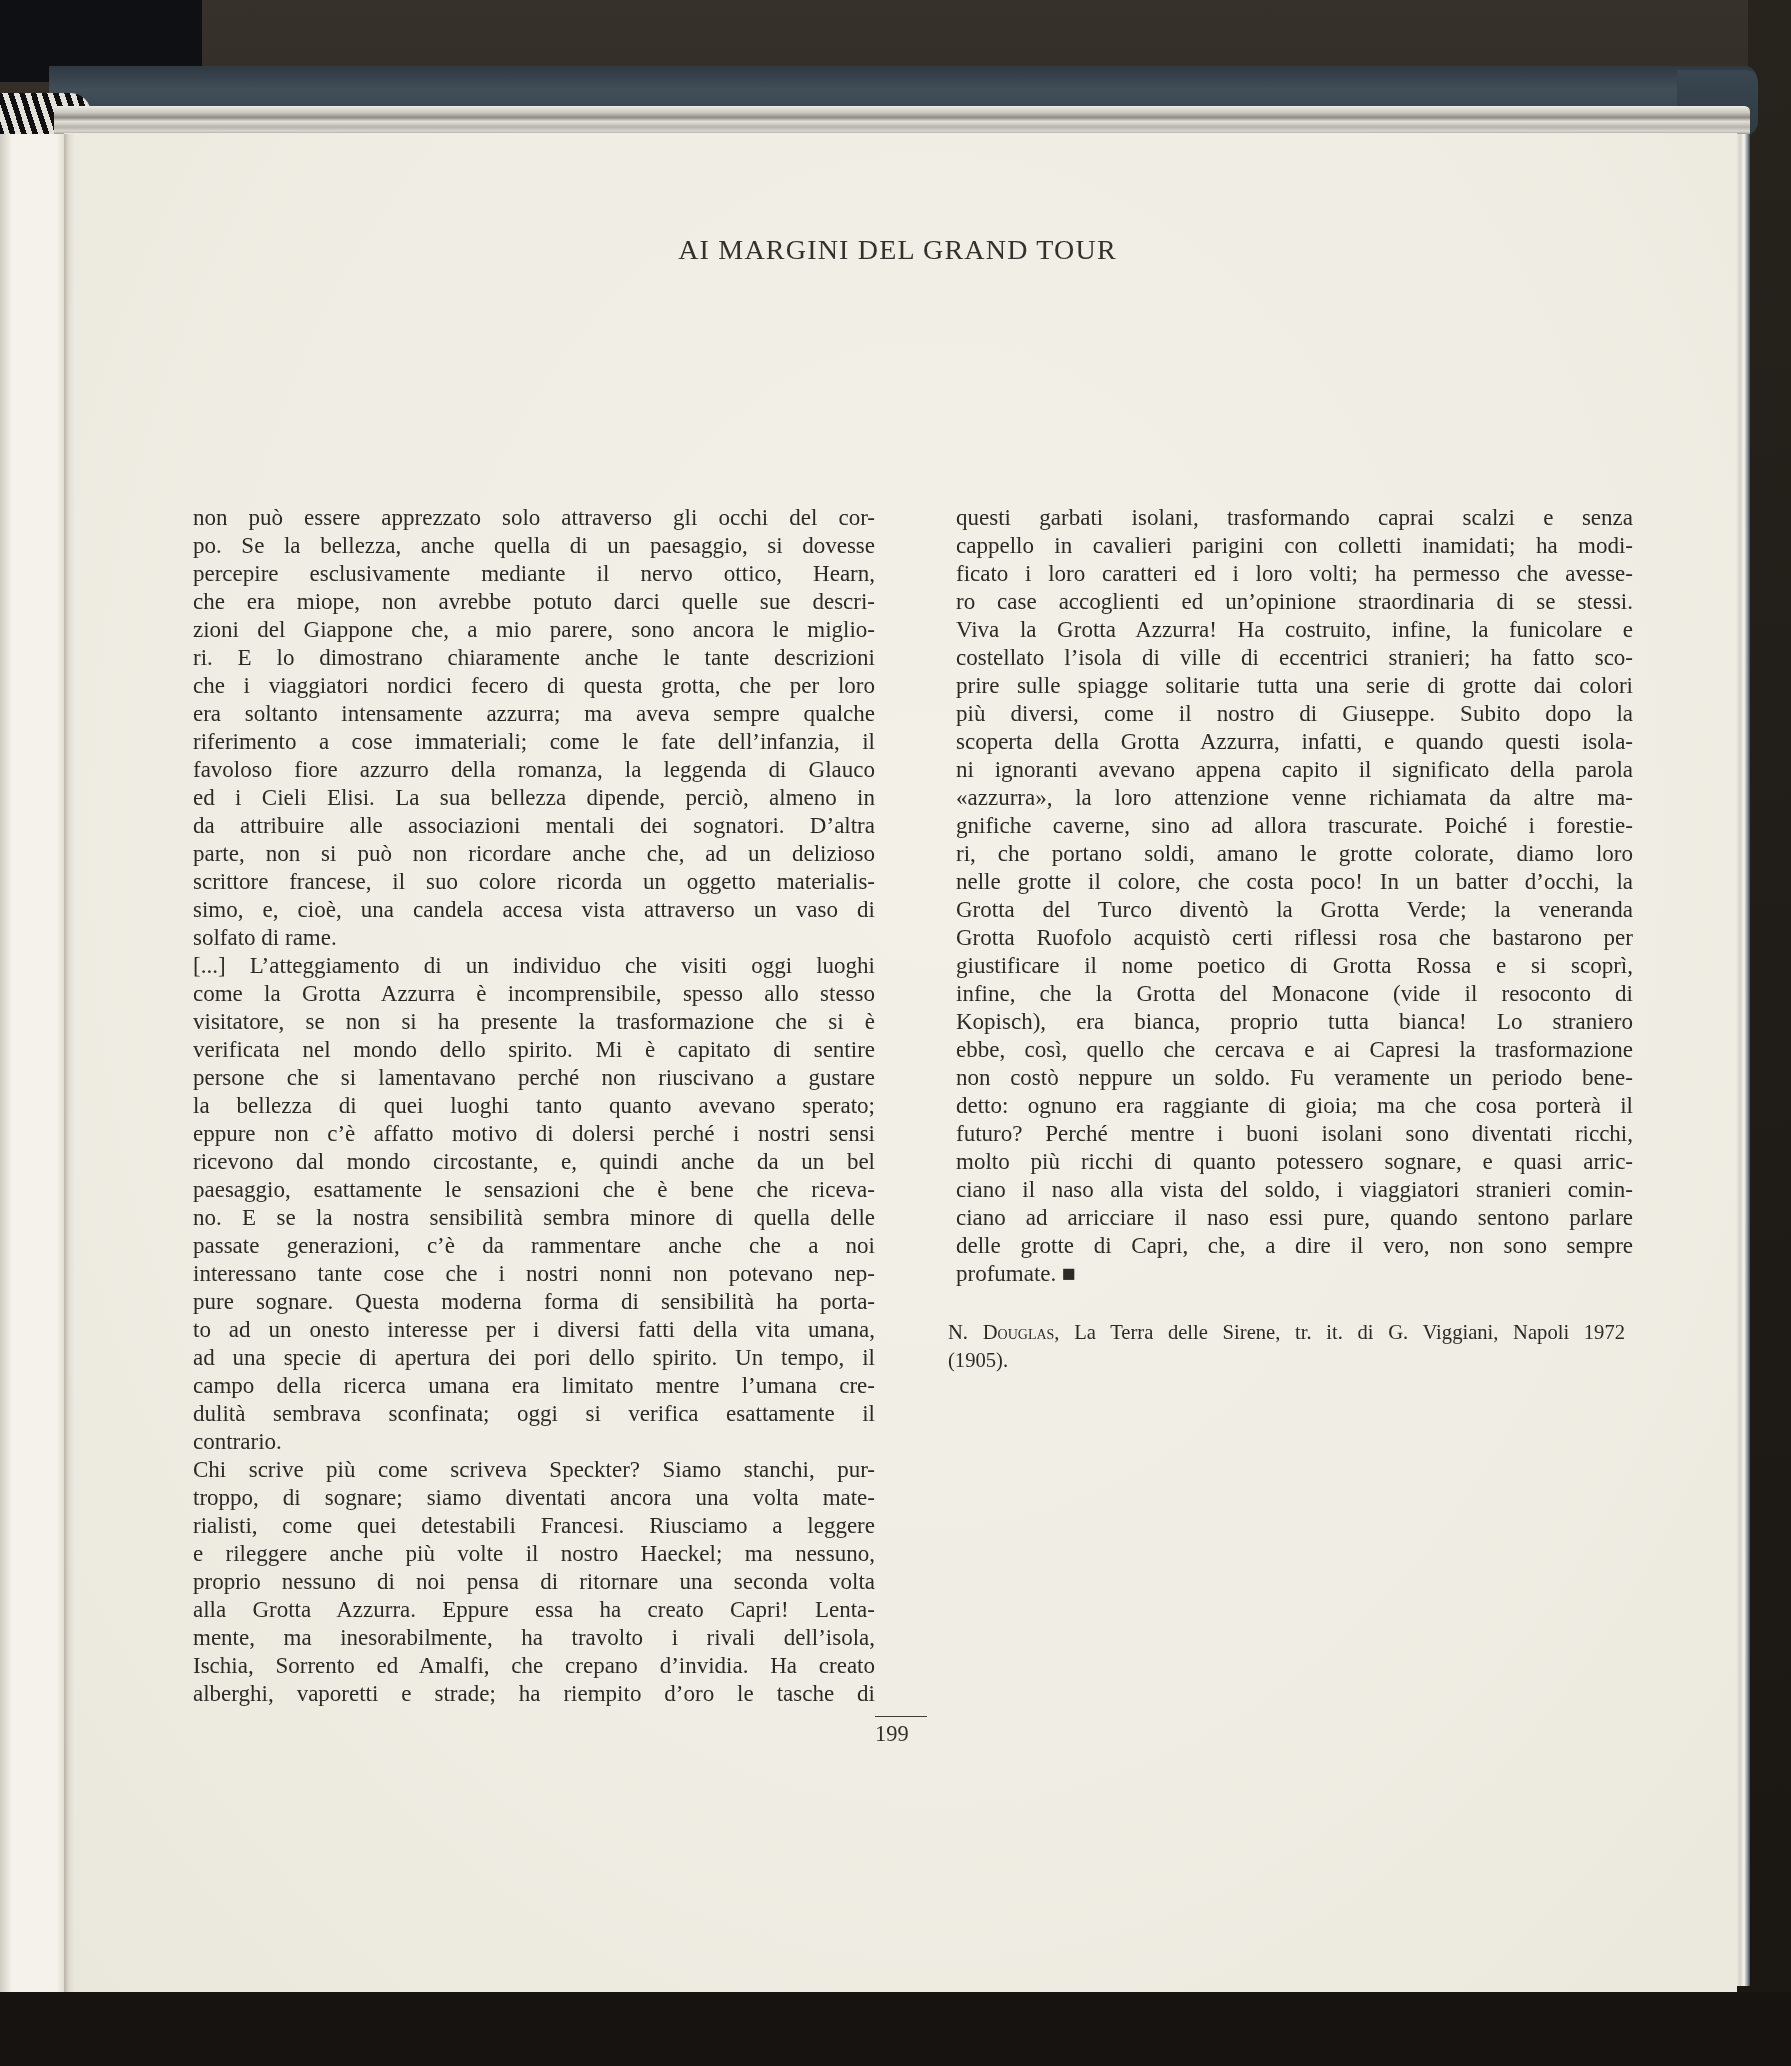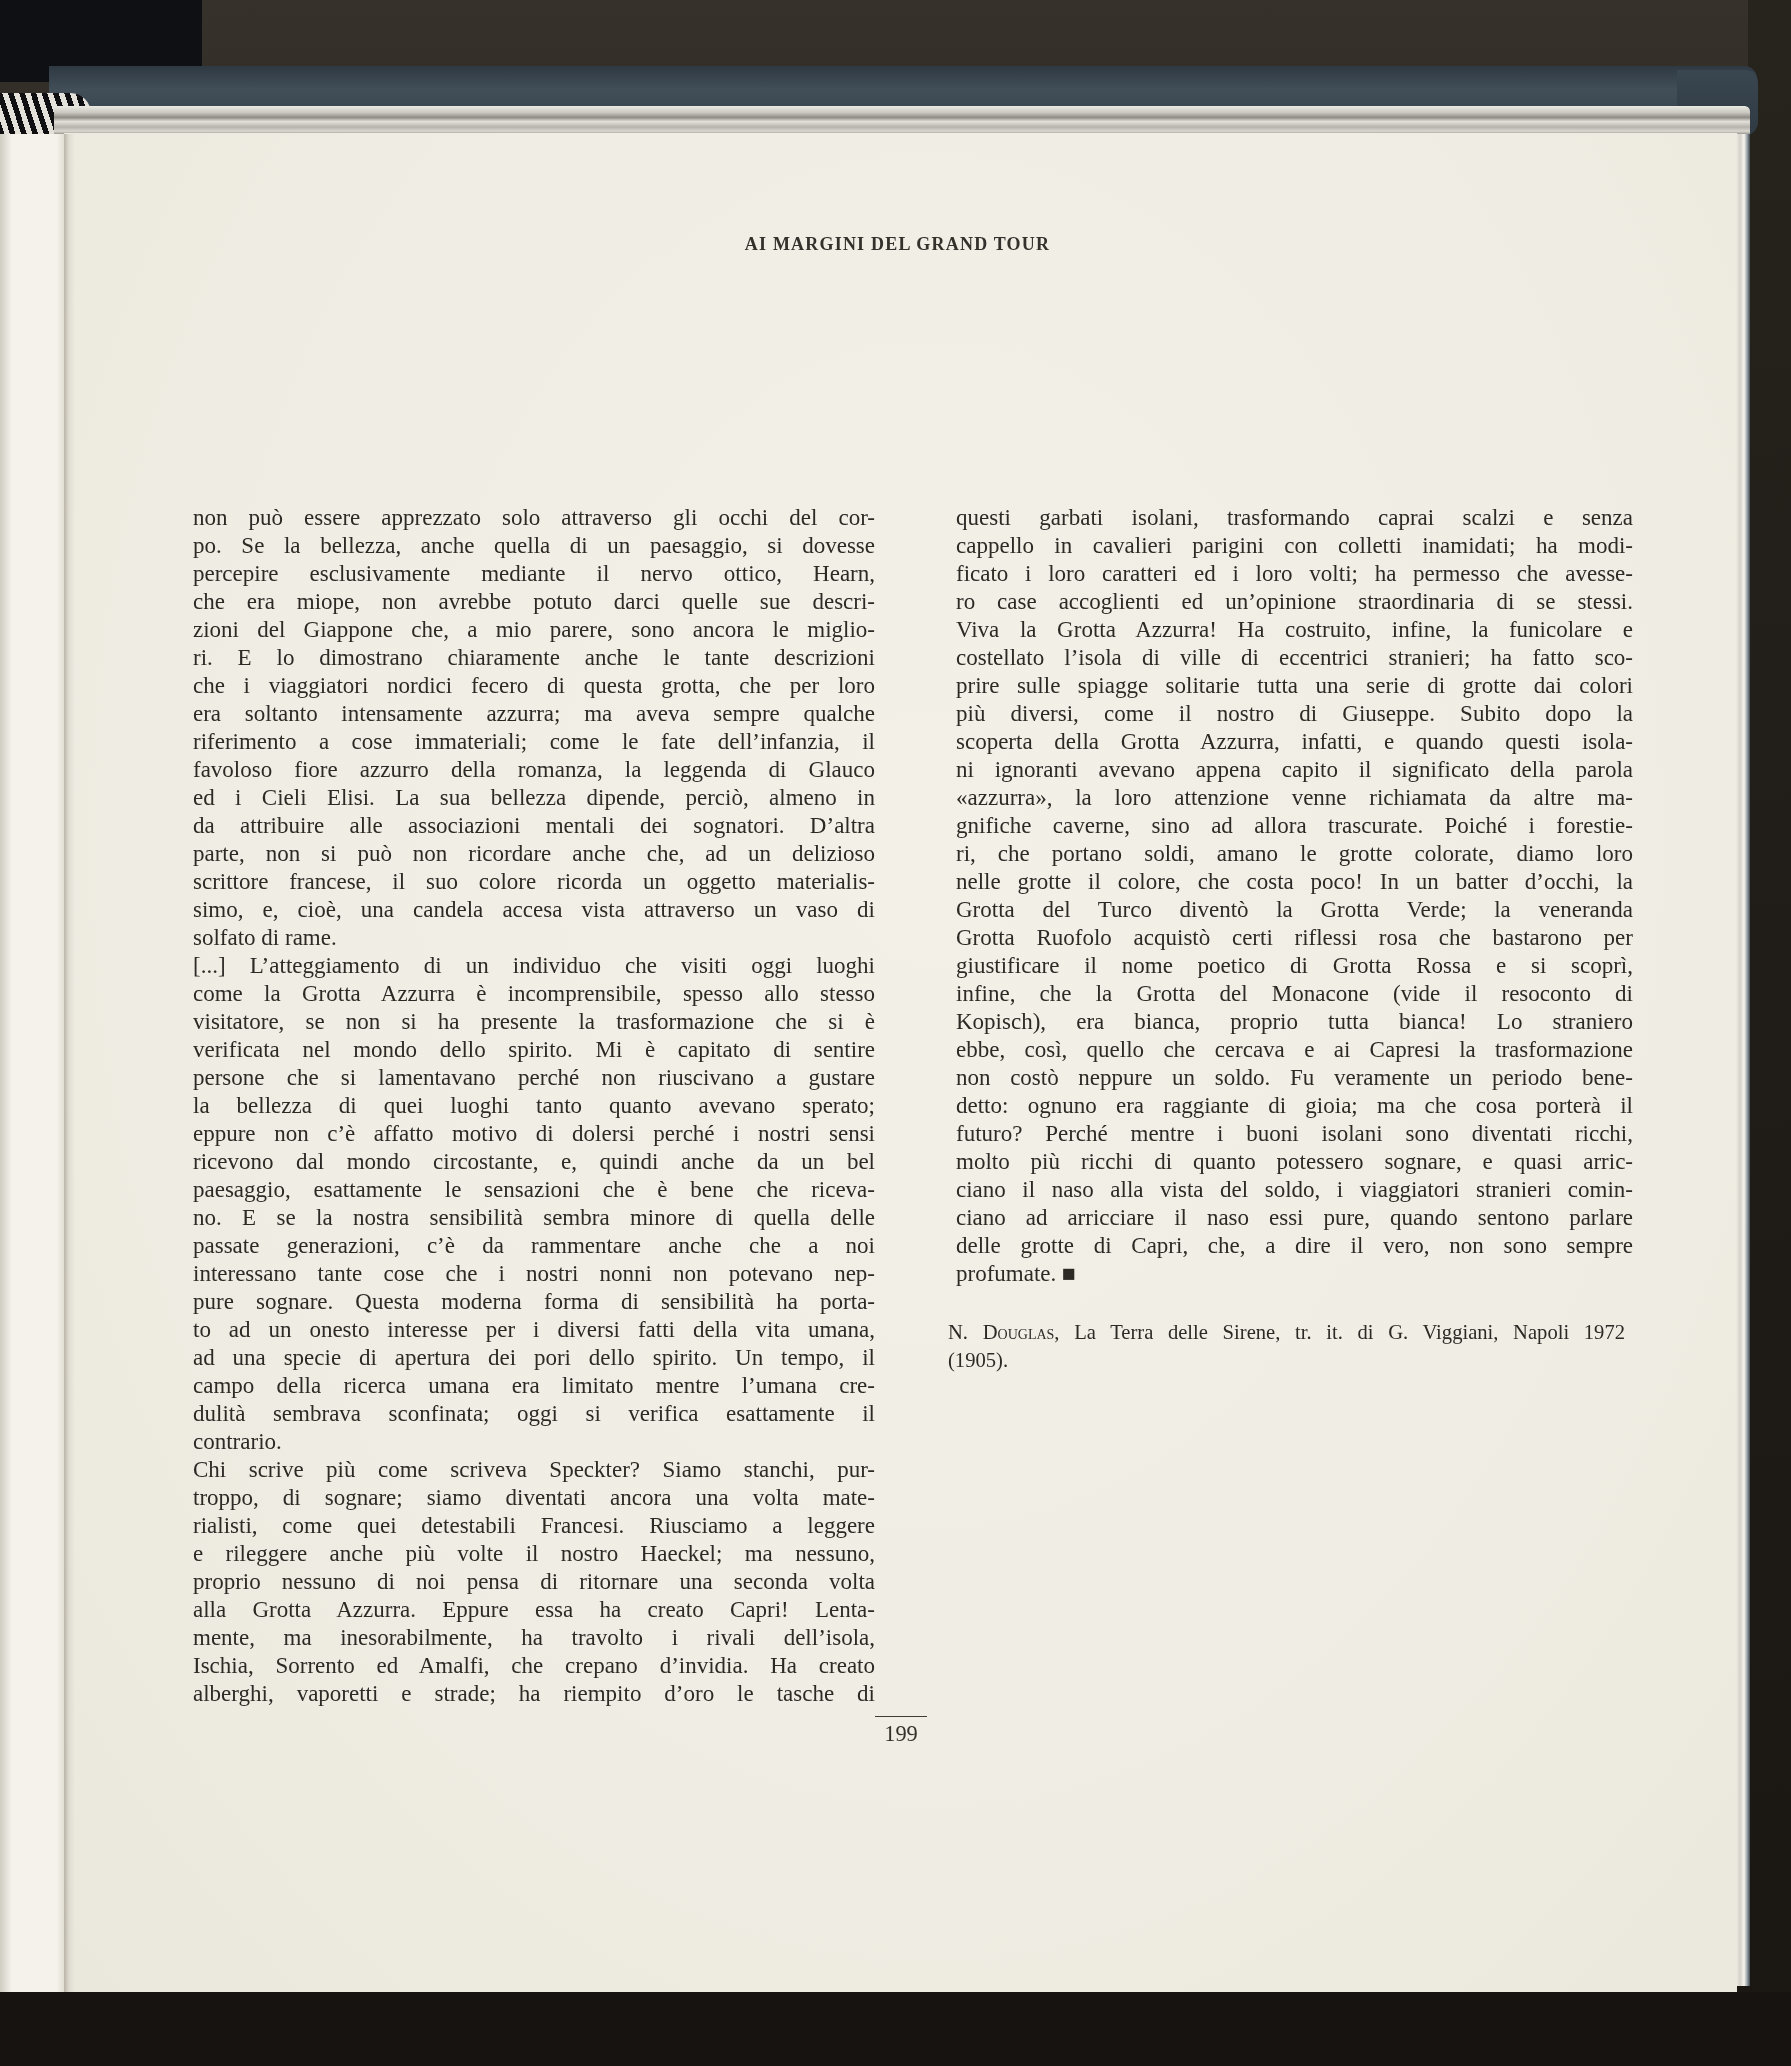--- a/index.html
+++ b/index.html
@@ -30,33 +30,33 @@
       background:linear-gradient(90deg,#cfccc2 0%,#f4f2eb 18%,#f4f2eb 86%,#ddd9cd 100%);}
   .gutter-crease{position:absolute;left:64px;top:134px;width:10.7px;height:1859px;
       background:linear-gradient(90deg,rgba(70,60,40,.30) 0%,rgba(70,60,40,.08) 45%,rgba(70,60,40,0) 100%);}
   .page{position:absolute;left:64px;top:133px;width:1673px;height:1861px;
       background:radial-gradient(ellipse at 52% 38%,#f3f0e8 0%,#f0ede4 55%,#eae7dd 100%);}
   .page-right-edge{position:absolute;left:1736px;top:134px;width:14.3px;height:1852px;
       background:linear-gradient(90deg,#efece4 0%,#d4d1c9 30%,#f6f5ef 58%,#9aa0a6 80%,#3e4850 100%);}
 
   
   .running-header{position:absolute;left:193px;top:234px;width:1409px;
-      text-align:center;font-size:18px;font-weight:bold;letter-spacing:1.2px;
+      text-align:center;font-size:28px;font-weight:normal;letter-spacing:1.2px;
       color:#34312c;}
   .col{position:absolute;top:504px;font-size:23px;line-height:28px;color:#2d2a26;}
   .col-left{left:193px;width:682px;}
   .col-right{left:924px;width:677px;margin-left:32px;}
   .citation{position:absolute;left:924px;top:1318px;width:677px;
       font-size:20.6px;line-height:28px;color:#2d2a26;margin-left:24px;}
   .tl{text-align:justify;text-align-last:justify;}
   .tl-last{text-align-last:left;font-family:Liberation Serif, serif;}
   .it{}
   .sc{font-variant:small-caps;}
   .page-number{position:absolute;left:875px;top:1716px;width:52px;
-      border-top:1.8px solid #413d36;padding-top:3.6px;text-align:center;
+      border-top:1.8px solid #413d36;padding-top:3.6px;text-align:left;
       font-size:22.4px;color:#34312a;}
 </style>
 </head>
 <body>
 
 <div class="bg"></div>
 <div class="bg-topleft"></div>
 <div class="bg-right"></div>
 
 <div>

